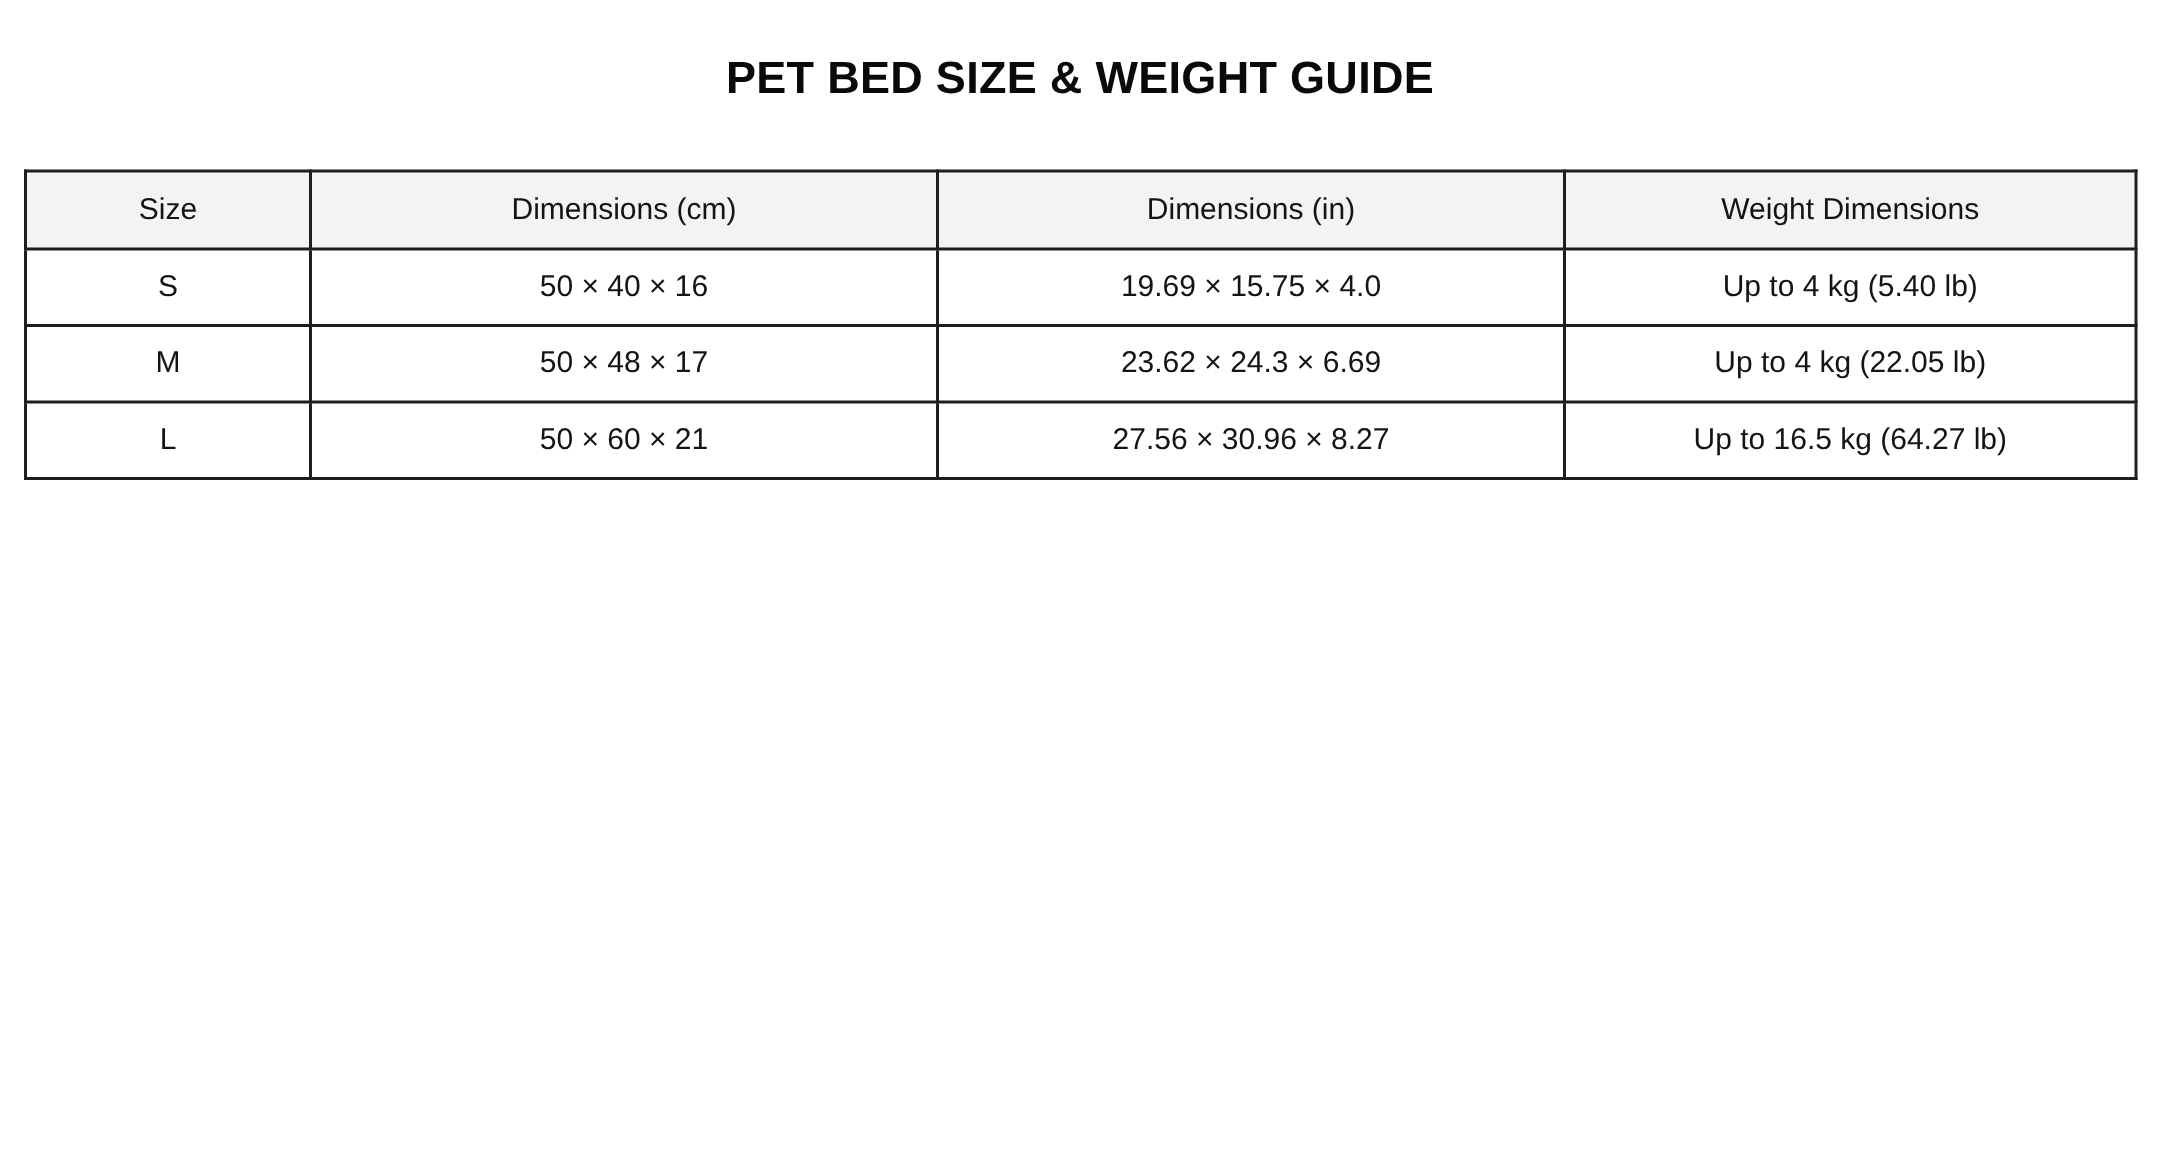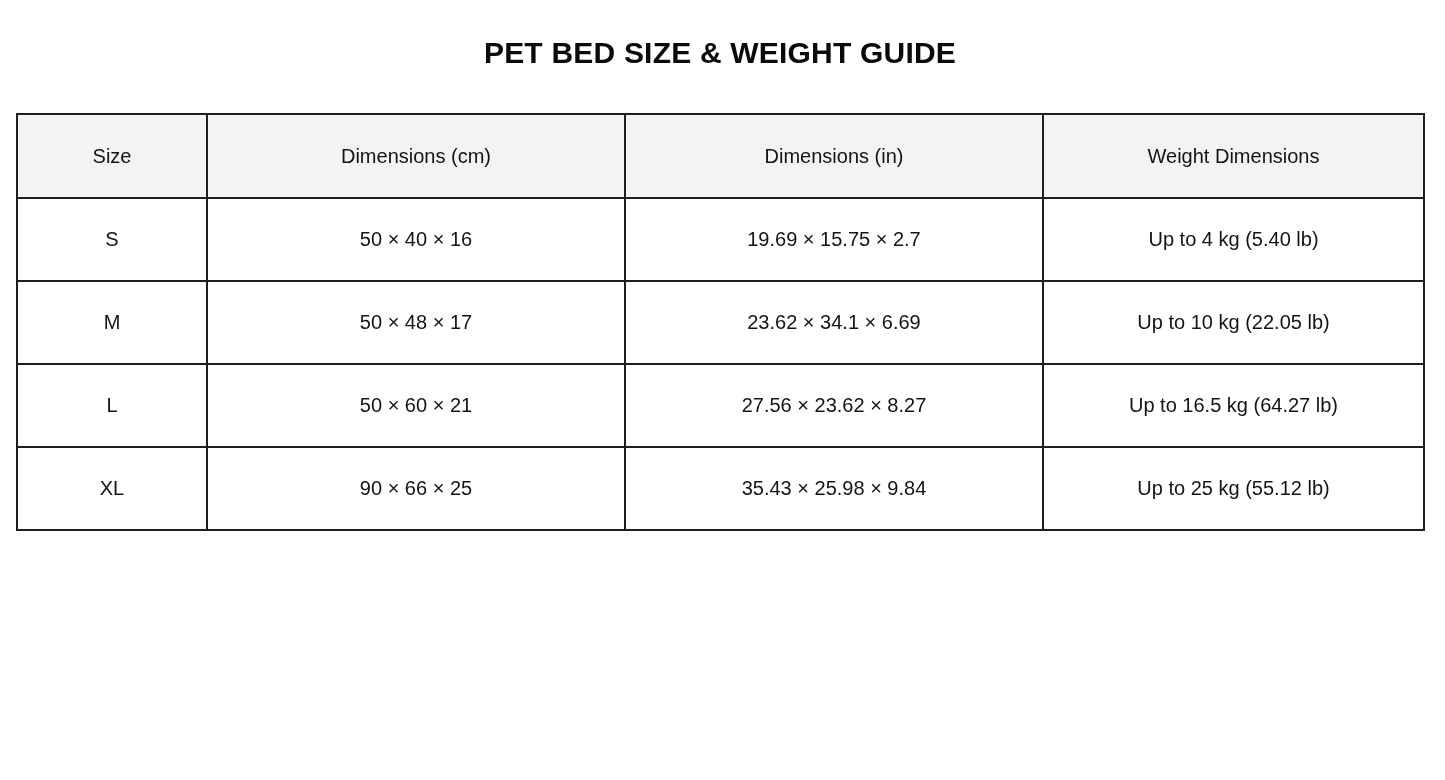--- a/index.html
+++ b/index.html
@@ -37,21 +37,21 @@
       table-layout: fixed;
     }
     table.guide th,
     table.guide td {
       border: 2px solid #1e1e1e;
       text-align: center;
       vertical-align: middle;
       font-size: 20px;
       font-weight: normal;
       height: 49px;
-      padding: 16px;
+      padding: 0;
       color: #141414;
     }
     table.guide thead th {
       background: #f3f3f3;
       height: 50px;
     }
     col.c-size { width: 190px; }
     col.c-cm   { width: 418px; }
     col.c-in   { width: 418px; }
     col.c-wt   { width: 381px; }
@@ -73,35 +73,29 @@
       <th>Size</th>
       <th>Dimensions (cm)</th>
       <th>Dimensions (in)</th>
       <th>Weight Dimensions</th>
     </tr>
   </thead>
   <tbody>
     <tr>
       <td>S</td>
       <td>50 × 40 × 16</td>
-      <td>19.69 × 15.75 × 2.7</td>
+      <td>19.69 × 15.75 × 4.0</td>
       <td>Up to 4 kg (5.40 lb)</td>
     </tr>
     <tr>
       <td>M</td>
       <td>50 × 48 × 17</td>
-      <td>23.62 × 34.1 × 6.69</td>
-      <td>Up to 10 kg (22.05 lb)</td>
+      <td>23.62 × 24.3 × 6.69</td>
+      <td>Up to 4 kg (22.05 lb)</td>
     </tr>
     <tr>
       <td>L</td>
       <td>50 × 60 × 21</td>
-      <td>27.56 × 23.62 × 8.27</td>
+      <td>27.56 × 30.96 × 8.27</td>
       <td>Up to 16.5 kg (64.27 lb)</td>
-    </tr>
-    <tr>
-      <td>XL</td>
-      <td>90 × 66 × 25</td>
-      <td>35.43 × 25.98 × 9.84</td>
-      <td>Up to 25 kg (55.12 lb)</td>
     </tr>
   </tbody>
 </table>
 
 </body></html>

